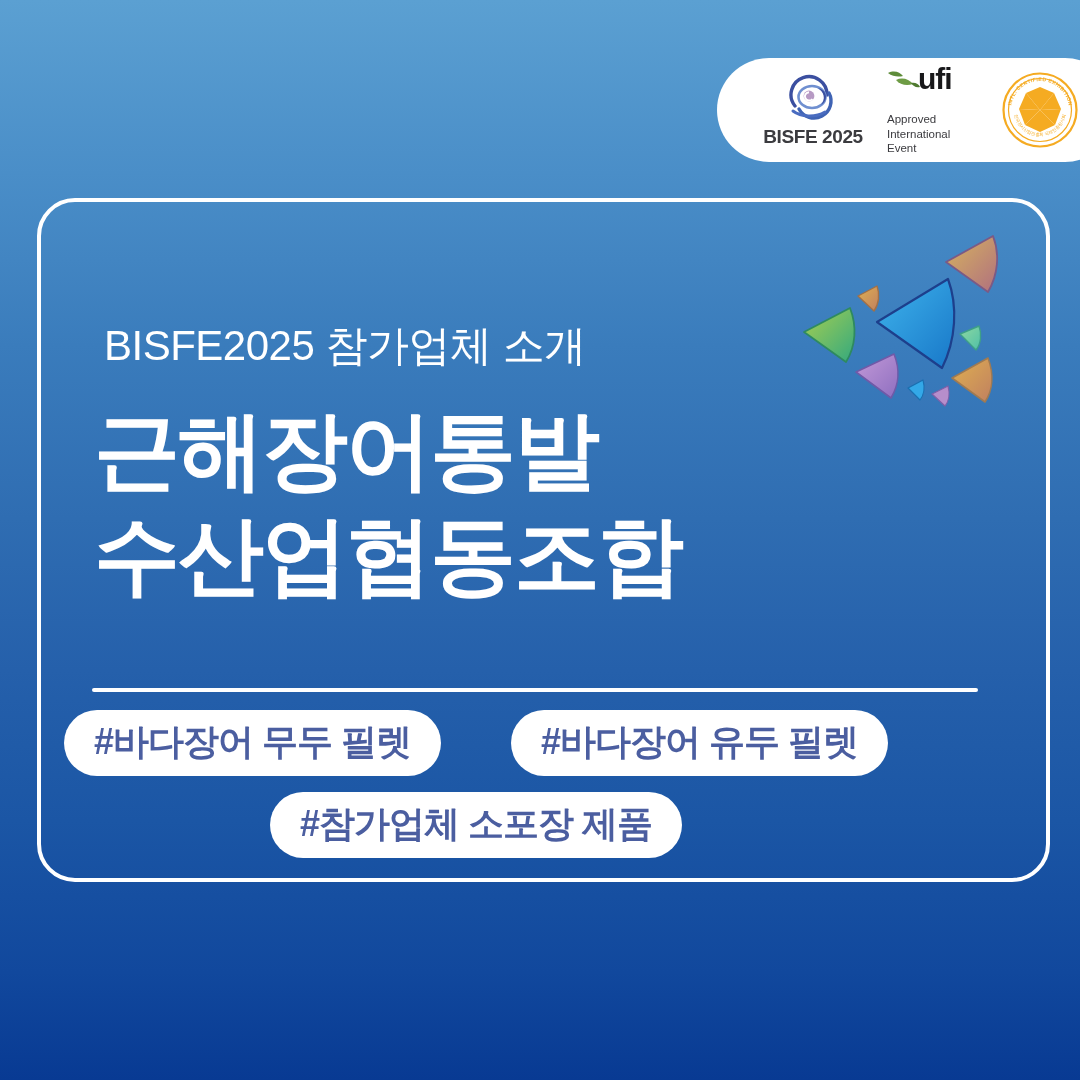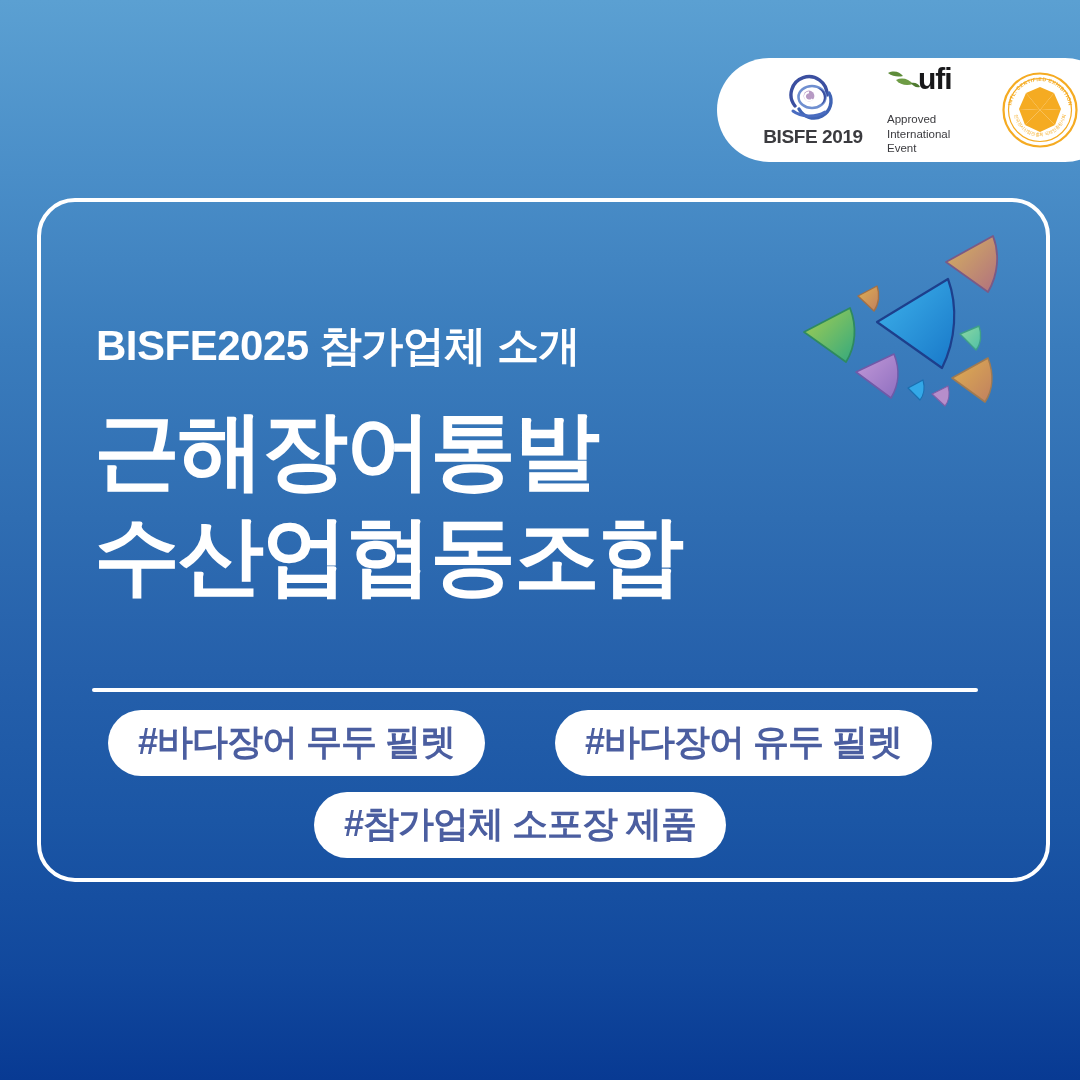--- a/index.html
+++ b/index.html
@@ -99,24 +99,24 @@
     top: 222px;
     width: 238px;
     height: 196px;
     pointer-events: none;
   }
   #fish-school svg { display: block; width: 100%; height: 100%; }
 
   
   #subtitle {
     position: absolute;
-    left: 96px;
+    left: 104px;
     top: 318px;
     font-size: 42px;
-    font-weight: 700;
+    font-weight: 400;
     color: #ffffff;
     letter-spacing: -0.5px;
     white-space: nowrap;
   }
   #company-title {
     position: absolute;
     left: 94px;
     top: 398px;
     font-size: 86px;
     font-weight: bold;
@@ -136,21 +136,20 @@
     background: #ffffff;
     border-radius: 2px;
   }
 
   
   #tag-rows {
     position: absolute;
     left: 37px;
     top: 710px;
     width: 878px;
-    padding-left: 44px;
   }
   .tag-row {
     display: flex;
     justify-content: center;
     gap: 70px;
     margin-bottom: 16px;
   }
   .tag-pill {
     background: #ffffff;
     border-radius: 40px;
@@ -175,21 +174,21 @@
         <svg viewBox="0 0 56 52" xmlns="http://www.w3.org/2000/svg">
           <path d="M10 33 A18 18 0 1 1 42 22" fill="none" stroke="#3b4fa0" stroke-width="3.4" stroke-linecap="round"></path>
           <path d="M44 20 A17 17 0 1 1 14 36" fill="none" stroke="#3f63b4" stroke-width="3.4" stroke-linecap="round"></path>
           <ellipse cx="27" cy="24" rx="13.5" ry="11" fill="none" stroke="#6f8fd0" stroke-width="2.6"></ellipse>
           <path d="M33 15 C42 17 44 27 36 32 C41 26 39 19 33 15 Z" fill="#3b4fa0"></path>
           <circle cx="24" cy="23" r="5.4" fill="#b79ac4"></circle>
           <path d="M24 19.2 A4.2 4.2 0 1 0 27.4 26" fill="none" stroke="#ffffff" stroke-width="2"></path>
           <path d="M8 38 C16 44 30 45 40 39" fill="none" stroke="#4a6cc0" stroke-width="3" stroke-linecap="round"></path>
         </svg>
       </span>
-      <span class="bisfe-text">BISFE 2019</span>
+      <span class="bisfe-text">BISFE 2025</span>
     </div>
 
     <div class="badge-block ufi-logo">
       <div>
         <div class="ufi-top">
           <span class="ufi-leaf">
             <svg viewBox="0 0 34 20" xmlns="http://www.w3.org/2000/svg">
               <path d="M1 3 C7 0 13 2 16 6 C12 7 6 7 1 3 Z" fill="#5e8c3a"></path>
               <path d="M9 10 C15 7 22 9 26 14 C20 16 13 15 9 10 Z" fill="#6e9c45"></path>
               <path d="M24 13 C28 12 32 14 33 17 C29 18 26 16 24 13 Z" fill="#4f7a30"></path>

